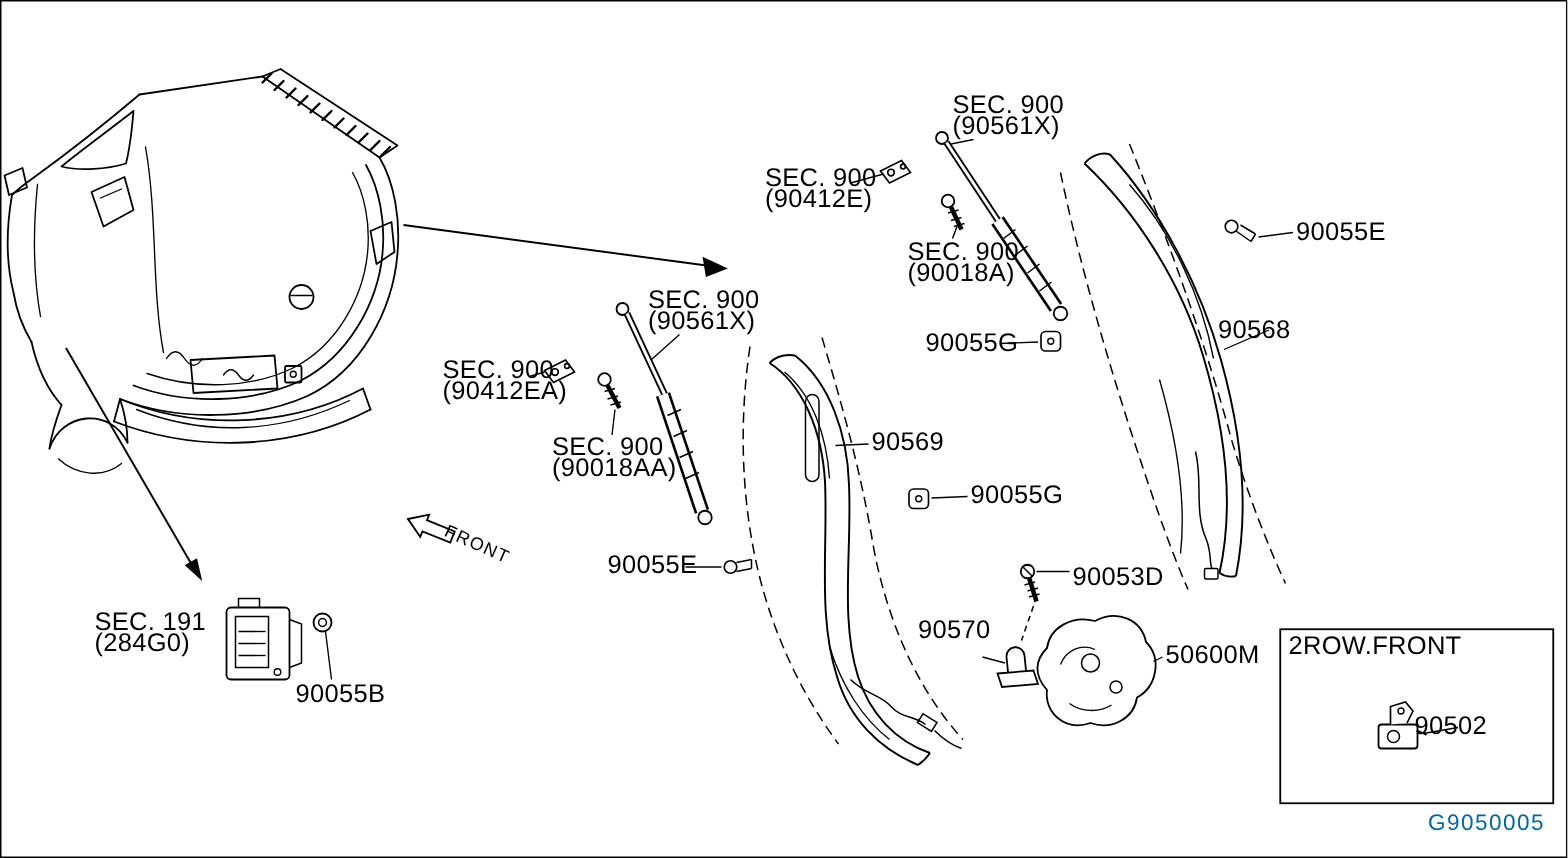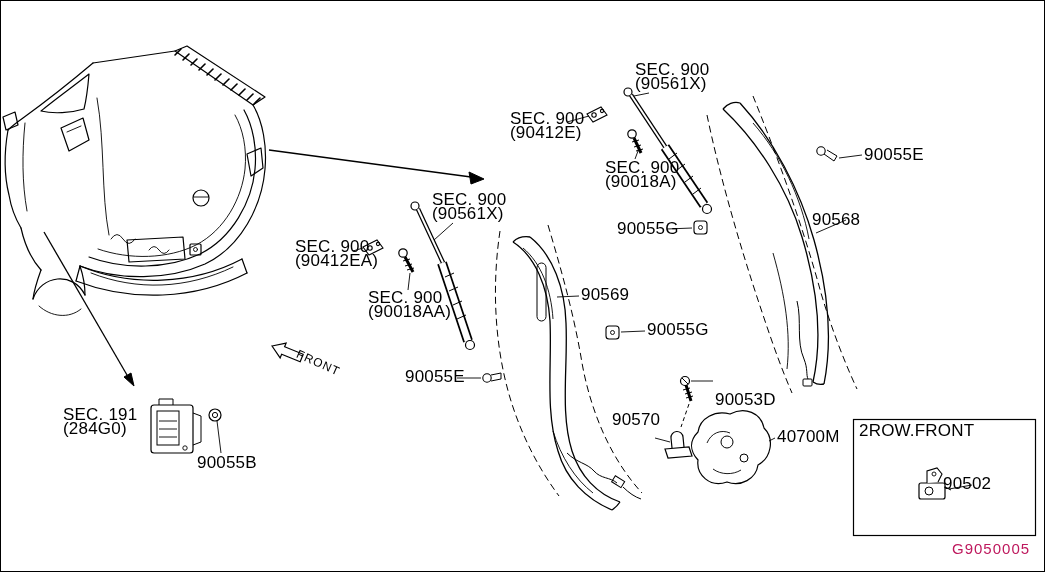--- a/index.html
+++ b/index.html
@@ -19,21 +19,21 @@
     line-height:14px;
     color:#000;
     white-space:nowrap;
     letter-spacing:0.2px;
   }
   .lbl.two span{display:block;}
   .code{
     position:absolute;
     font-size:15px;
     letter-spacing:1px;
-    color:#be185d;
+    color:#0369a1;
   }
   .front{
     position:absolute;
     font-size:12px;
     letter-spacing:1px;
     color:#000;
     transform:rotate(24deg);
     transform-origin:left top;
     white-space:nowrap;
   }
@@ -294,23 +294,23 @@
     <span>SEC. 900</span>
     <span>(90412EA)</span>
   </div>
   <div class="lbl two" style="left:367px;top:290px">
     <span>SEC. 900</span>
     <span>(90018AA)</span>
   </div>
   <div class="lbl" style="left:580px;top:287px">90569</div>
   <div class="lbl" style="left:646px;top:322px">90055G</div>
   <div class="lbl" style="left:404px;top:369px">90055E</div>
-  <div class="lbl" style="left:714px;top:392px">90053D</div>
+  <div class="lbl" style="left:714px;top:377px">90053D</div>
   <div class="lbl" style="left:611px;top:412px">90570</div>
-  <div class="lbl" style="left:776px;top:429px">40700M</div>
+  <div class="lbl" style="left:776px;top:429px">50600M</div>
   <div class="lbl two" style="left:62px;top:407px">
     <span>SEC. 191</span>
     <span>(284G0)</span>
   </div>
   <div class="lbl" style="left:196px;top:455px">90055B</div>
   <div class="lbl" style="left:858px;top:423px">2ROW.FRONT</div>
   <div class="lbl" style="left:942px;top:476px">90502</div>
 
   <div class="front" style="left:299px;top:346px">FRONT</div>
   <div class="code" style="left:951px;top:539px">G9050005</div>

